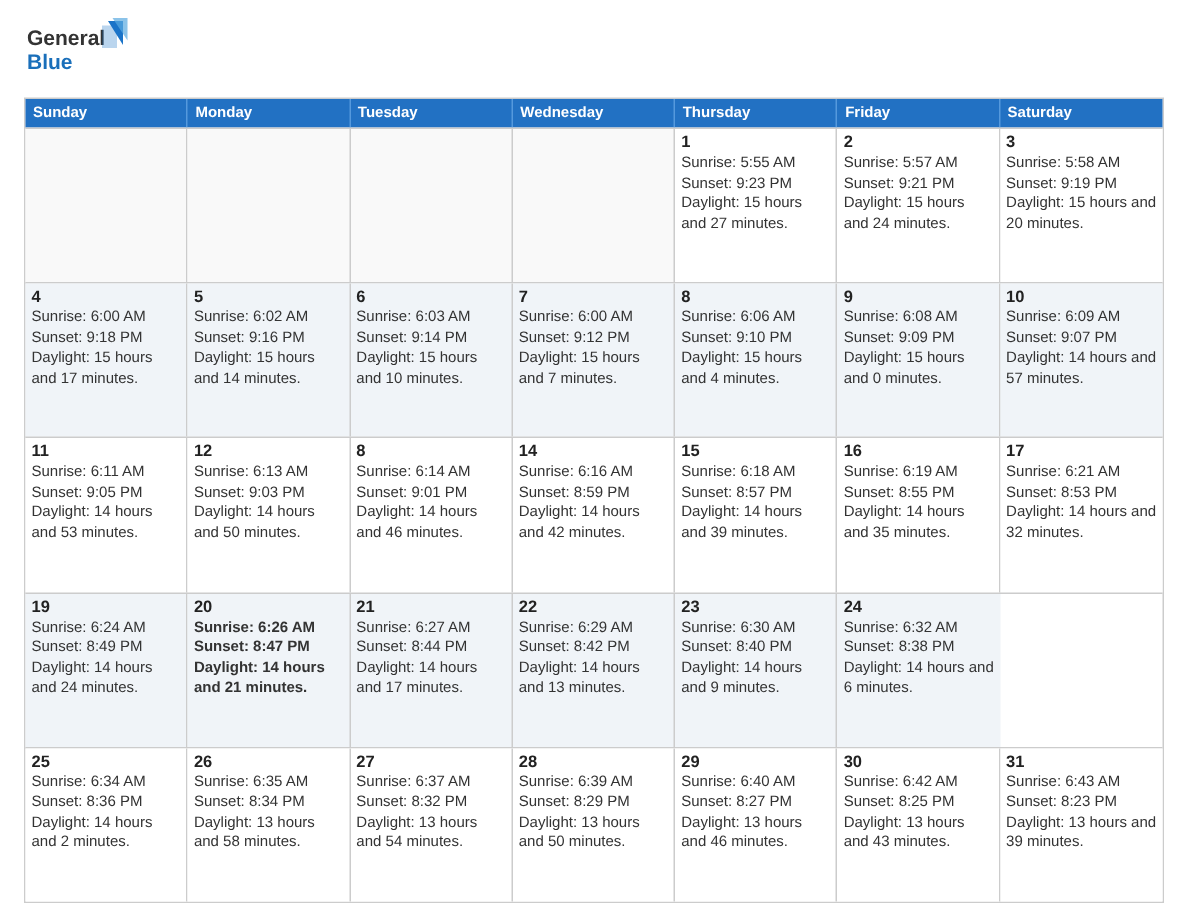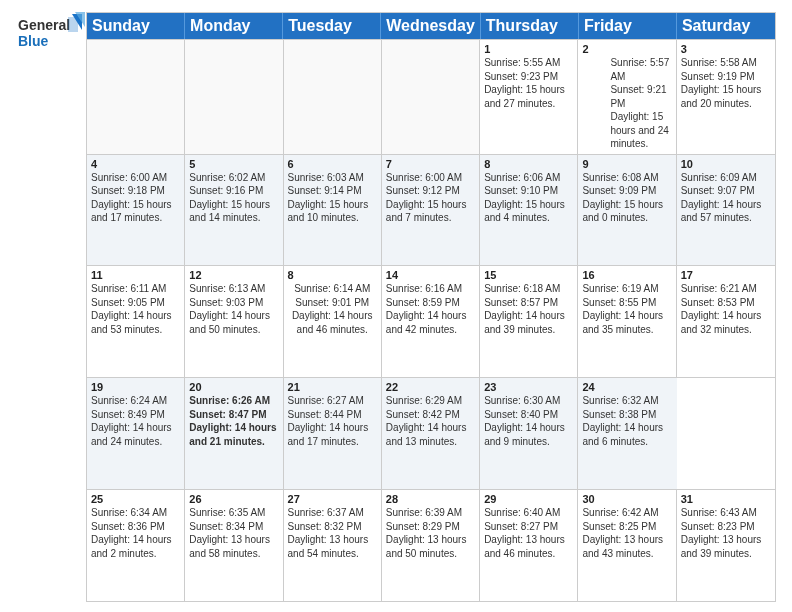--- a/index.html
+++ b/index.html
@@ -8,21 +8,21 @@
       background: #fff;
       width: 792px;
       height: 612px;
       overflow: hidden;
     }
     .page {
       width: 792px;
       height: 612px;
       padding: 12px 16px 10px 16px;
       display: flex;
-      flex-direction: row;
+      flex-direction: column;
     }
     .header {
       display: flex;
       justify-content: space-between;
       align-items: flex-start;
       margin-bottom: 8px;
     }
     .logo {
       display: flex;
       align-items: center;
@@ -47,21 +47,21 @@
       flex-direction: column;
       border: 1px solid #ccc;
     }
     .cal-header-row {
       display: grid;
       grid-template-columns: repeat(7, 1fr);
       background: #2271c3;
     }
     .cal-header-cell {
       color: #fff;
-      font-size: 16px;
+      font-size: 10px;
       font-weight: bold;
       padding: 4px 5px;
       border-right: 1px solid #5599dd;
       text-align: left;
     }
     .cal-header-cell:last-child { border-right: none; }
     .cal-body {
       flex: 1;
       display: flex;
       flex-direction: column;
@@ -134,21 +134,21 @@
           <div class="cal-cell empty"></div>
           <div class="cal-cell empty"></div>
           <div class="cal-cell">
             <div class="day-num">1</div>
             <div class="day-info" style="white-space: pre-line;">Sunrise: 5:55 AM
 Sunset: 9:23 PM
 Daylight: 15 hours and 27 minutes.</div>
           </div>
           <div class="cal-cell">
             <div class="day-num">2</div>
-            <div class="day-info" style="white-space: pre-line; margin-left: 28px;">Sunrise: 5:57 AM
+            <div class="day-info" style="white-space: pre-line;">Sunrise: 5:57 AM
 Sunset: 9:21 PM
 Daylight: 15 hours and 24 minutes.</div>
           </div>
           <div class="cal-cell">
             <div class="day-num">3</div>
             <div class="day-info" style="white-space: pre-line;">Sunrise: 5:58 AM
 Sunset: 9:19 PM
 Daylight: 15 hours and 20 minutes.</div>
           </div>
         </div>
@@ -204,21 +204,21 @@
 Daylight: 14 hours and 53 minutes.</div>
           </div>
           <div class="cal-cell">
             <div class="day-num">12</div>
             <div class="day-info" style="white-space: pre-line;">Sunrise: 6:13 AM
 Sunset: 9:03 PM
 Daylight: 14 hours and 50 minutes.</div>
           </div>
           <div class="cal-cell">
             <div class="day-num">8</div>
-            <div class="day-info" style="white-space: pre-line; text-align: center;">Sunrise: 6:14 AM
+            <div class="day-info" style="white-space: pre-line;">Sunrise: 6:14 AM
 Sunset: 9:01 PM
 Daylight: 14 hours and 46 minutes.</div>
           </div>
           <div class="cal-cell">
             <div class="day-num">14</div>
             <div class="day-info" style="white-space: pre-line;">Sunrise: 6:16 AM
 Sunset: 8:59 PM
 Daylight: 14 hours and 42 minutes.</div>
           </div>
           <div class="cal-cell">

